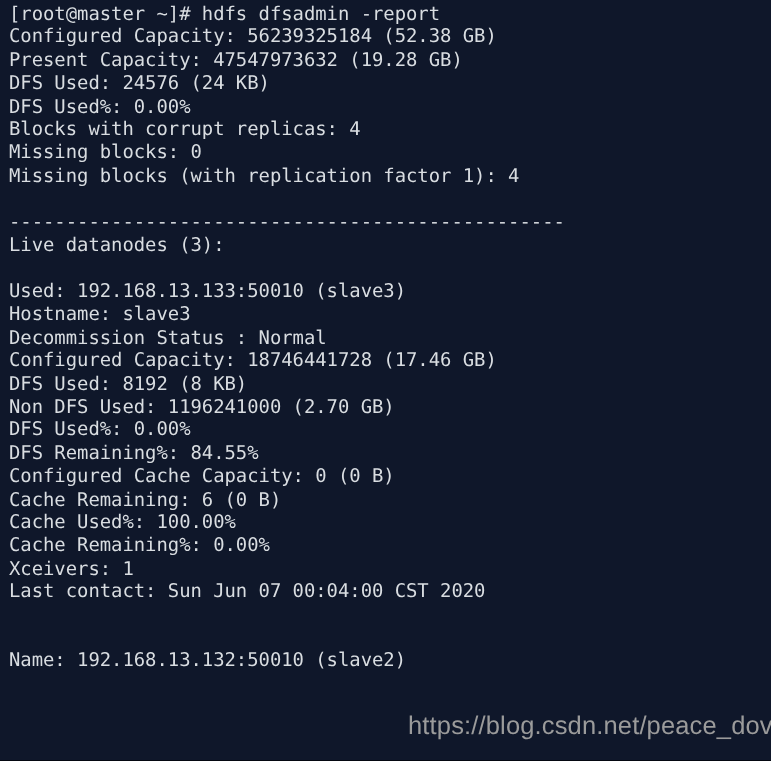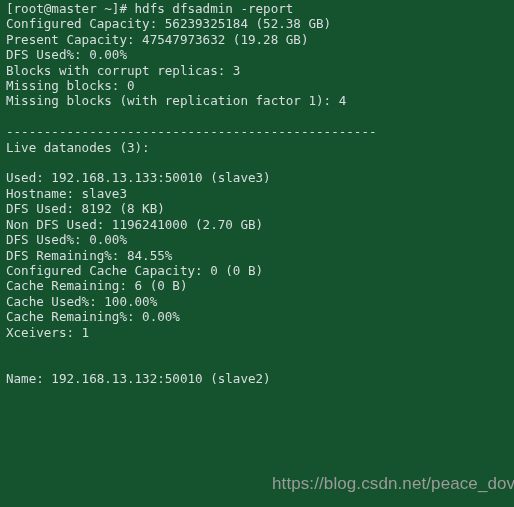--- a/index.html
+++ b/index.html
@@ -5,21 +5,21 @@
 <style>
   html, body {
     margin: 0;
     padding: 0;
     background: #000000;
   }
   #terminal {
     position: relative;
     width: 514px;
     height: 507px;
-    background: #14532d;
+    background: #0f172a;
     overflow: hidden;
     font-family: "DejaVu Sans Mono", "Liberation Mono", monospace;
     font-size: 12.6px;
     line-height: 15.42px;
     color: #d9dde1;
     -webkit-font-smoothing: antialiased;
   }
   #screen {
     position: absolute;
     left: 6px;
@@ -47,37 +47,41 @@
   }
 </style>
 </head>
 <body>
 
 <div id="terminal">
   <div id="screen">
       <div class="line">[root@master ~]# hdfs dfsadmin -report</div>
       <div class="line">Configured Capacity: 56239325184 (52.38 GB)</div>
       <div class="line">Present Capacity: 47547973632 (19.28 GB)</div>
+      <div class="line">DFS Used: 24576 (24 KB)</div>
       <div class="line">DFS Used%: 0.00%</div>
-      <div class="line">Blocks with corrupt replicas: 3</div>
+      <div class="line">Blocks with corrupt replicas: 4</div>
       <div class="line">Missing blocks: 0</div>
       <div class="line">Missing blocks (with replication factor 1): 4</div>
       <div class="line blank"></div>
       <div class="line">-------------------------------------------------</div>
       <div class="line">Live datanodes (3):</div>
       <div class="line blank"></div>
       <div class="line">Used: 192.168.13.133:50010 (slave3)</div>
       <div class="line">Hostname: slave3</div>
+      <div class="line">Decommission Status : Normal</div>
+      <div class="line">Configured Capacity: 18746441728 (17.46 GB)</div>
       <div class="line">DFS Used: 8192 (8 KB)</div>
       <div class="line">Non DFS Used: 1196241000 (2.70 GB)</div>
       <div class="line">DFS Used%: 0.00%</div>
       <div class="line">DFS Remaining%: 84.55%</div>
       <div class="line">Configured Cache Capacity: 0 (0 B)</div>
       <div class="line">Cache Remaining: 6 (0 B)</div>
       <div class="line">Cache Used%: 100.00%</div>
       <div class="line">Cache Remaining%: 0.00%</div>
       <div class="line">Xceivers: 1</div>
+      <div class="line">Last contact: Sun Jun 07 00:04:00 CST 2020</div>
       <div class="line blank"></div>
       <div class="line blank"></div>
       <div class="line">Name: 192.168.13.132:50010 (slave2)</div>
     </div>
   <div id="watermark">https://blog.csdn.net/peace_dove</div>
 </div>
 
 </body></html>

